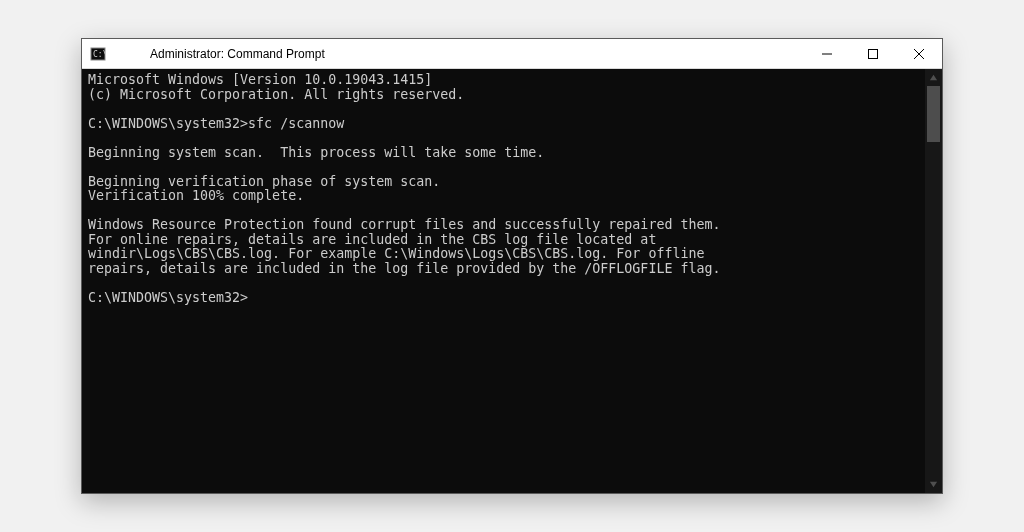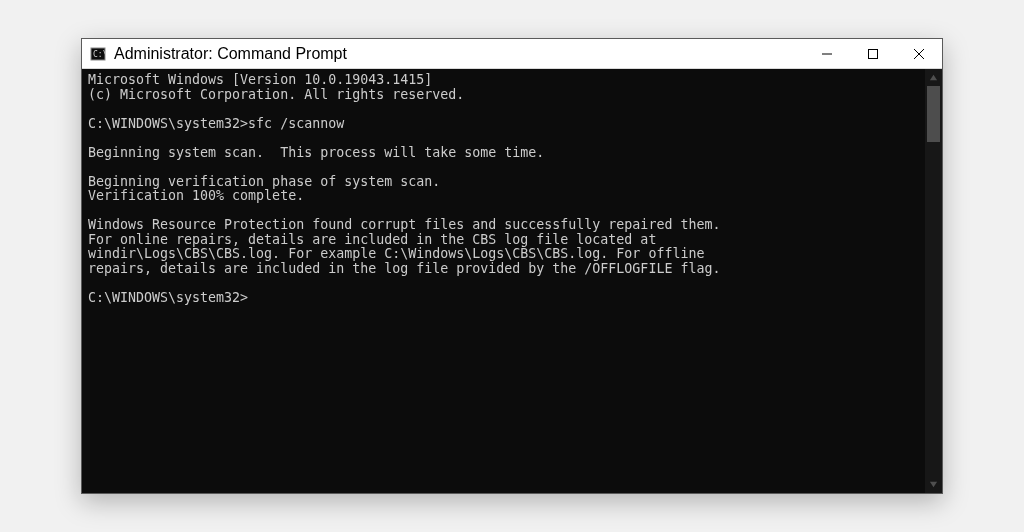--- a/index.html
+++ b/index.html
@@ -27,21 +27,21 @@
       align-items: center;
       justify-content: space-between;
       border-bottom: 1px solid #d9d9d9;
       user-select: none;
     }
     .title-left { display: flex; align-items: center; gap: 8px; padding-left: 8px; }
     .app-icon {
       width: 16px; height: 16px;
       display:flex; align-items:center; justify-content:center;
     }
-    .title-text { font-size: 16px; color: #000; }
+    .title-text { font-size: 12px; color: #000; margin-left: 36px; }
     .win-controls { display: flex; height: 100%; }
     .win-btn {
       width: 46px; height: 100%;
       display: flex; align-items: center; justify-content: center;
       cursor: pointer;
     }
     .win-btn svg { stroke: #000; }
     .terminal-wrap {
       flex: 1;
       display: flex;

